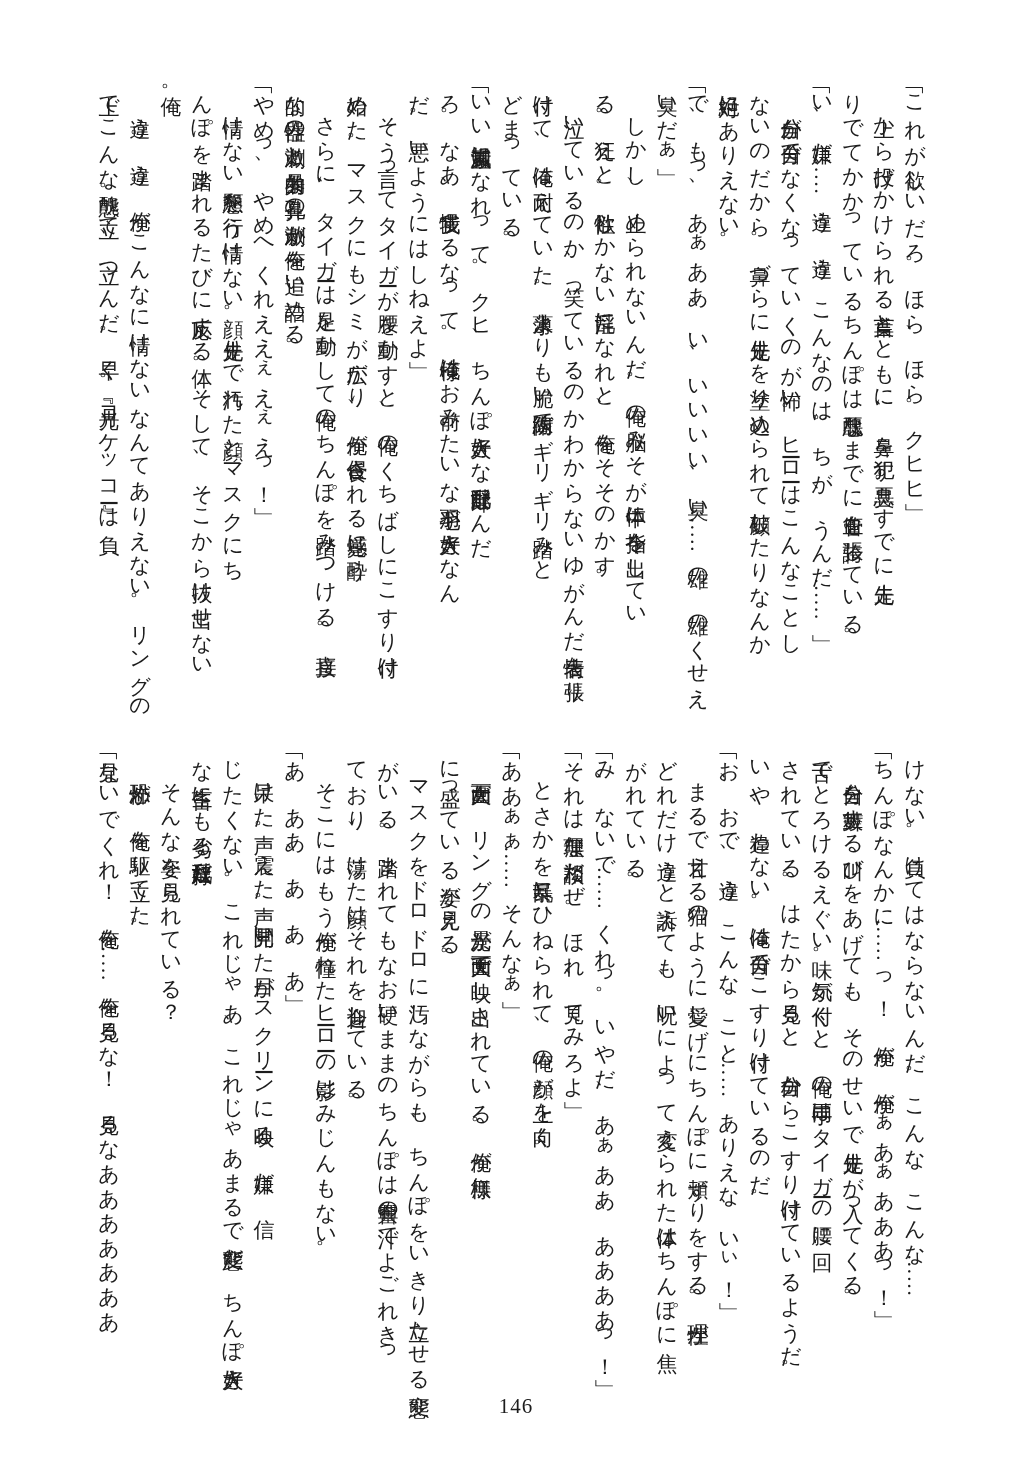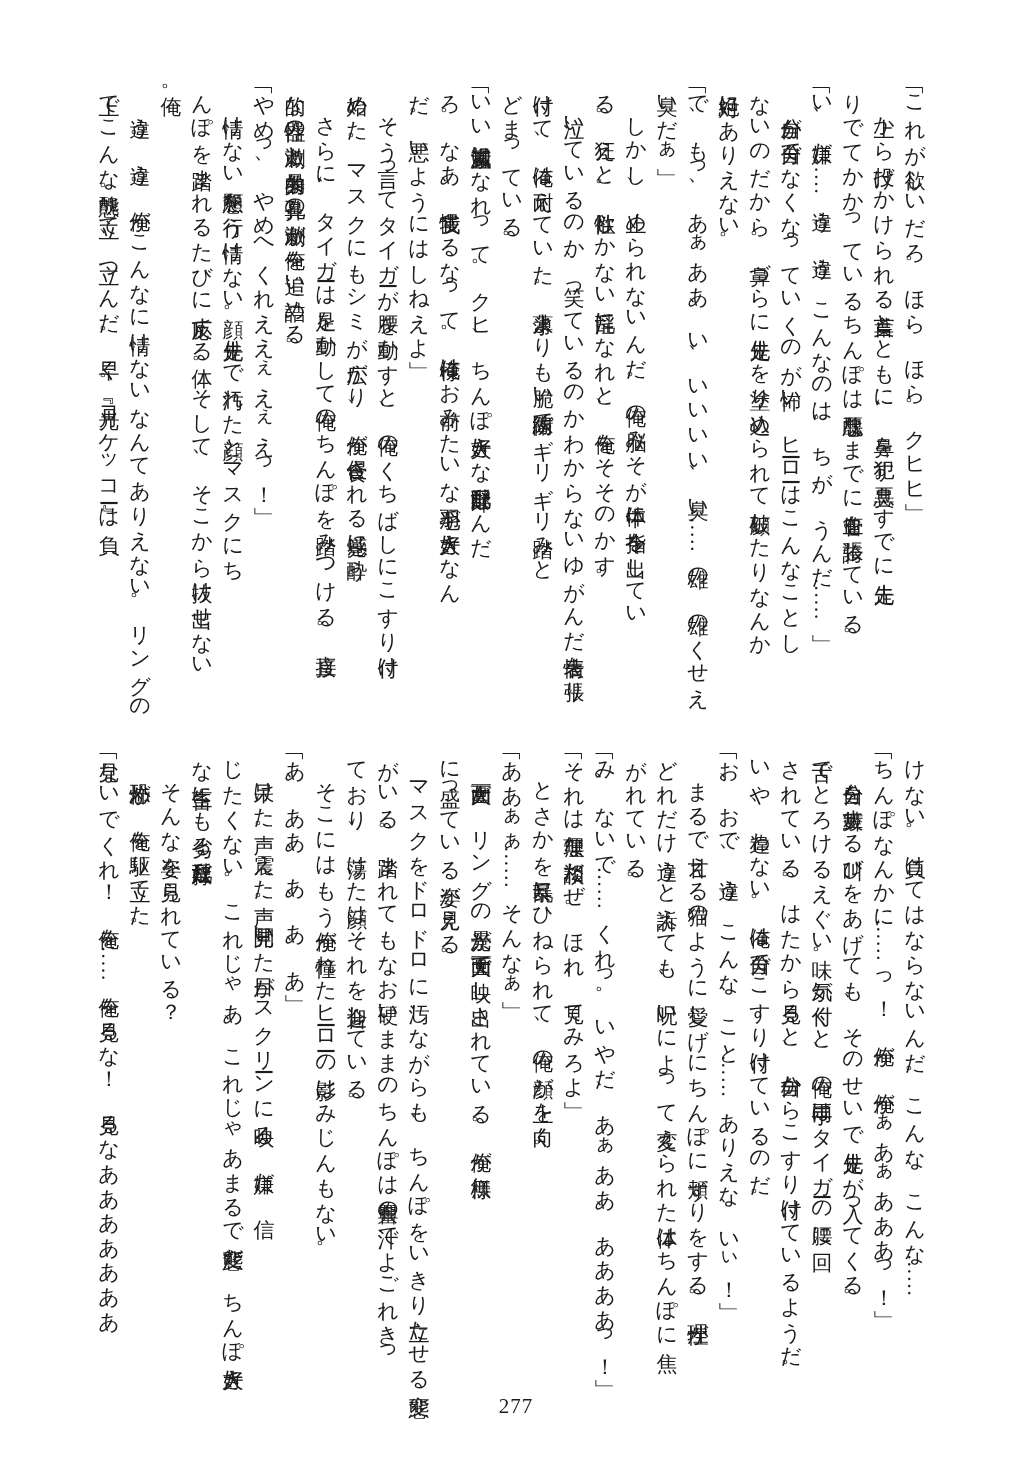--- a/index.html
+++ b/index.html
@@ -71,13 +71,13 @@
     <p>　大画面だ。リングの光景が大画面で映し出されている。俺が無様<br>に盛っている姿が見える。</p>
     <p>　マスクをドロドロに汚しながらも、ちんぽをいきり立たせる変態<br>がいる。踏まれてもなお硬いままのちんぽは興奮の汁でよごれきっ<br>ており、蕩けた顔はそれを迎合している。</p>
     <p>　そこにはもう俺が憧れたヒーローの影はみじんもない。</p>
     <p>「あ、ああ、あ、あ、あ」</p>
     <p>　呆けた声。震えた声。見開いた目がスクリーンに映る。嫌だ。信<br>じたくない。これじゃあ、これじゃあまるで変態だ。ちんぽ大好き<br>な畜生にも劣る淫乱奴隷だ。</p>
     <p>　そんな姿を見られている？</p>
     <p>　恐怖が、俺を駆り立てた。</p>
     <p>「見ないでくれ！　俺を……俺を見るな！　見るなあああああああ</p>
   </div>
 
-<div class="page-number">277</div>
+<div class="page-number">146</div>
 
 </body></html>

